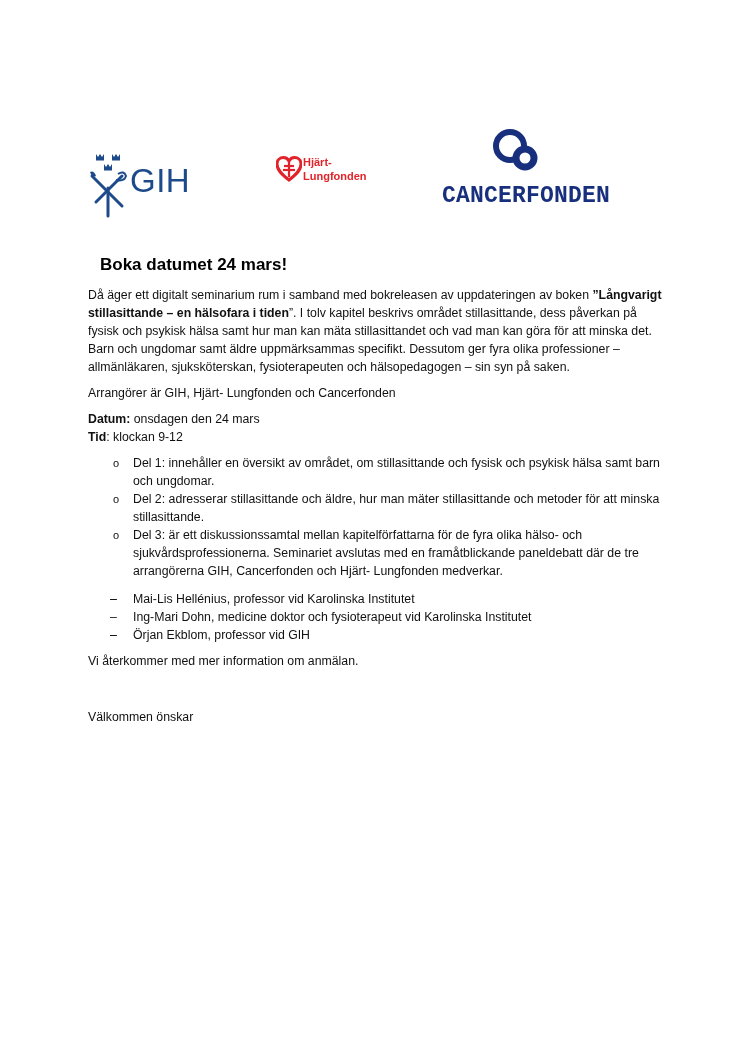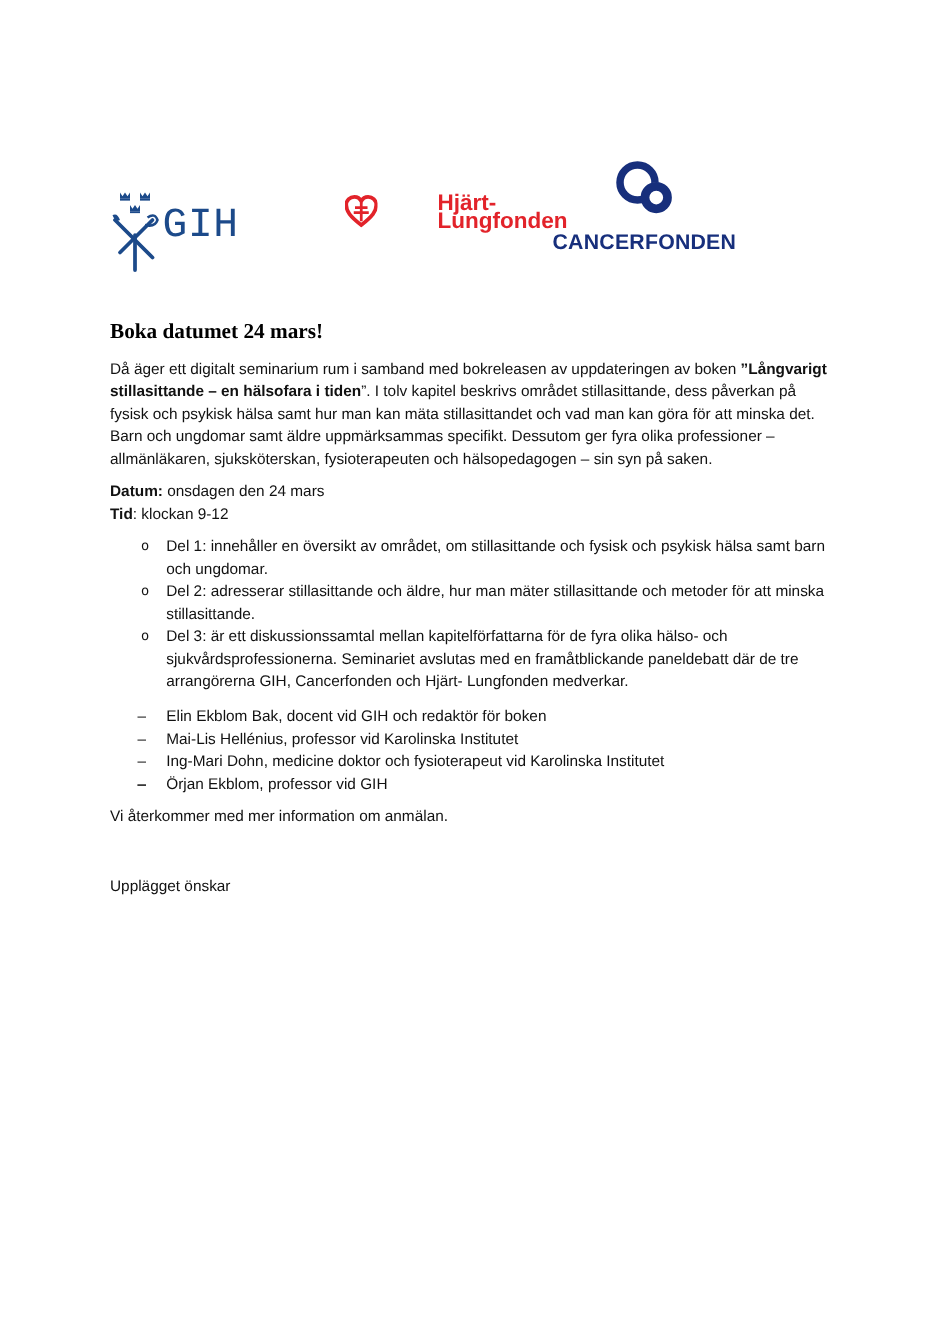--- a/index.html
+++ b/index.html
@@ -3,34 +3,34 @@
   <meta charset="utf-8">
   <style>
     html, body { margin: 0; padding: 0; background: #ffffff; }
     body { width: 746px; height: 1056px; position: relative; overflow: hidden;
            font-family: "Liberation Sans", sans-serif; color: #000; }
     .page { position: absolute; left: 0; top: 0; width: 746px; height: 1056px; background: #fff; }
 
     
     .logo { position: absolute; }
     .logo-gih { left: 88px; top: 150px; width: 124px; height: 68px; }
-    .logo-gih .gih-text { position: absolute; left: 42px; top: 14px; font-family: Liberation Mono, monospace;
+    .logo-gih .gih-text { position: absolute; left: 42px; top: 14px; font-family: Liberation Sans, sans-serif;
       font-size: 33px; color: #1c4a8a; letter-spacing: 0.5px; line-height: 1; }
     .logo-hlf { left: 276px; top: 153px; width: 134px; height: 40px; }
     .logo-hlf .hlf-text { position: absolute; left: 27px; top: 2px; font-family: "Liberation Sans", sans-serif;
-      font-weight: bold; font-size: 18px; line-height: 14px; color: #e2232a; margin-left: 47px; }
+      font-weight: bold; font-size: 11px; line-height: 14px; color: #e2232a; }
     .logo-cf { left: 440px; top: 128px; width: 165px; height: 80px; }
-    .logo-cf .cf-text { position: absolute; left: 2px; top: 57px; font-family: Liberation Sans, sans-serif;
-      font-weight: bold; font-size: 17px; color: #172f7c; letter-spacing: 0.2px; line-height: 1; }
+    .logo-cf .cf-text { position: absolute; left: 2px; top: 57px; font-family: Liberation Mono, monospace;
+      font-weight: bold; font-size: 23px; color: #172f7c; letter-spacing: 0.2px; line-height: 1; }
 
     
     .content { position: absolute; left: 88px; top: 254px; width: 580px;
       font-family: "Liberation Sans", sans-serif; font-size: 12.3px; line-height: 18px; color: #111; }
-    h1.title { font-family: Liberation Serif, serif; font-weight: bold; font-size: 17px;
-      margin: 0 0 10px 0; line-height: 22px; color: #000; }
+    h1.title { font-family: Liberation Sans, sans-serif; font-weight: bold; font-size: 17px;
+      margin: 0 0 10px 12px; line-height: 22px; color: #000; }
     p { margin: 0 1px 8px 0; }
     .bold { font-weight: bold; }
     ul.parts { list-style: none; margin: 0 0 8px 0; padding: 0; }
     ul.parts li { position: relative; padding-left: 45px; }
     ul.parts li .mark { position: absolute; left: 25px; top: 0; font-size: 11px; }
     ul.authors { list-style: none; margin: 10px 0 8px 0; padding: 0; }
     ul.authors li { position: relative; padding-left: 45px; }
     ul.authors li .mark { position: absolute; left: 22px; top: 0; }
     .gap { height: 30px; }
   </style>
@@ -86,20 +86,21 @@
   </div>
 
   <div class="content">
     <h1 class="title">Boka datumet 24 mars!</h1>
 
     <p>
       <span>Då äger ett digitalt seminarium rum i samband med bokreleasen av uppdateringen av boken</span>
       <span class="bold">”Långvarigt stillasittande – en hälsofara i tiden</span><span>”</span><span>. I tolv kapitel beskrivs området stillasittande, dess påverkan på fysisk och psykisk hälsa samt hur man kan mäta stillasittandet och vad man kan göra för att minska det. Barn och ungdomar samt äldre uppmärksammas specifikt. Dessutom ger fyra olika professioner – allmänläkaren, sjuksköterskan, fysioterapeuten och hälsopedagogen – sin syn på saken.</span>
     </p>
 
+    <p>Arrangörer är GIH, Hjärt- Lungfonden och Cancerfonden</p>
 
     <p>
       <span class="bold">Datum:</span><span> onsdagen den 24 mars</span><br>
       <span class="bold">Tid</span><span>: klockan 9-12</span>
     </p>
 
 
     <ul class="parts">
       <li>
         <span class="mark">o</span>
@@ -112,21 +113,20 @@
       <li>
         <span class="mark">o</span>
         <span>Del 3: är ett diskussionssamtal mellan kapitelförfattarna för de fyra olika hälso- och sjukvårdsprofessionerna. Seminariet avslutas med en framåtblickande paneldebatt där de tre arrangörerna GIH, Cancerfonden och Hjärt- Lungfonden medverkar.</span>
       </li>
     </ul>
 
 
     <ul class="authors">
       <li>
         <span class="mark">–</span>
-        <span>Elin Ekblom Bak, docent vid GIH och redaktör för boken</span>
       </li>
       <li>
         <span class="mark">–</span>
         <span>Mai-Lis Hellénius, professor vid Karolinska Institutet</span>
       </li>
       <li>
         <span class="mark">–</span>
         <span>Ing-Mari Dohn, medicine doktor och fysioterapeut vid Karolinska Institutet</span>
       </li>
       <li>
@@ -135,15 +135,15 @@
       <li>
         <span class="mark">–</span>
         <span>Örjan Ekblom, professor vid GIH</span>
       </li>
     </ul>
 
     <p>Vi återkommer med mer information om anmälan.</p>
 
     <div class="gap"></div>
 
-    <p>Upplägget önskar</p>
+    <p>Välkommen önskar</p>
   </div>
 </div>
 
 </body></html>

